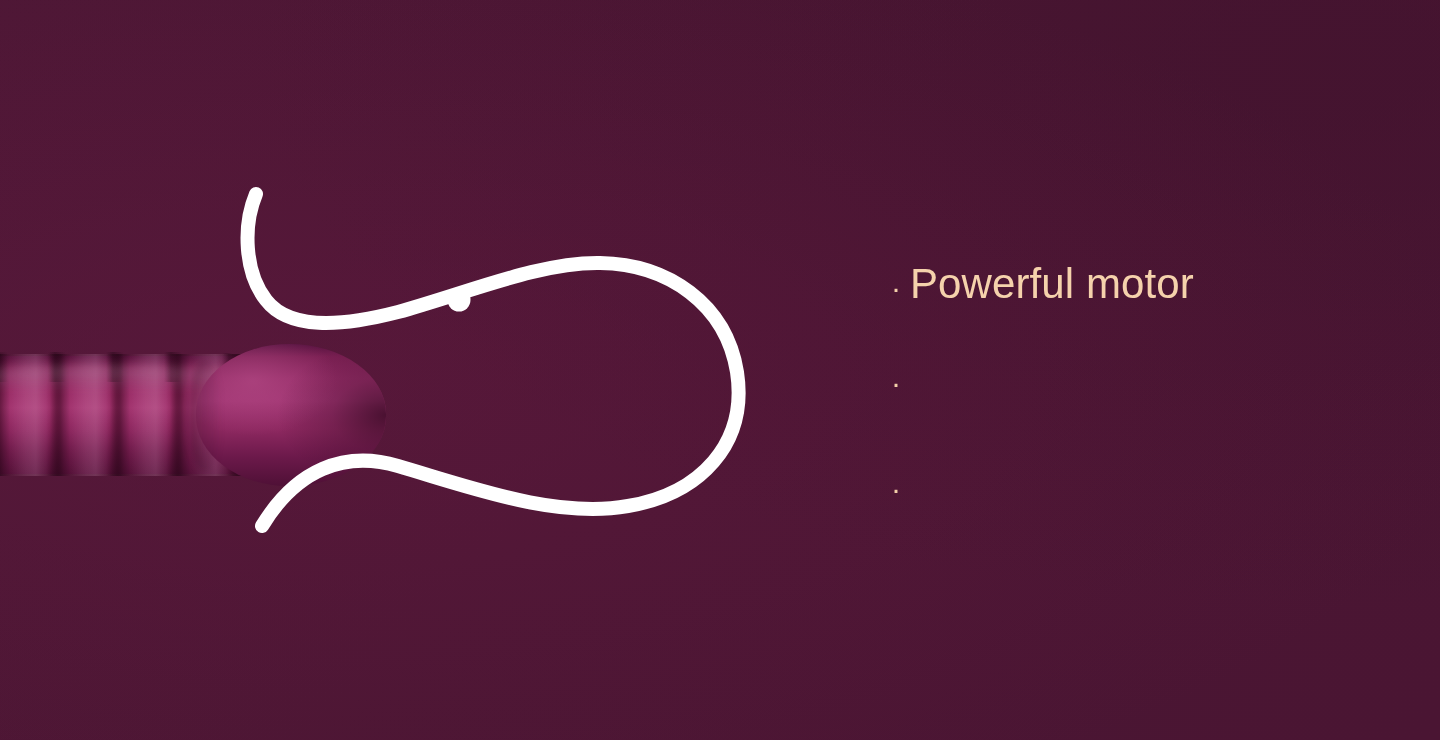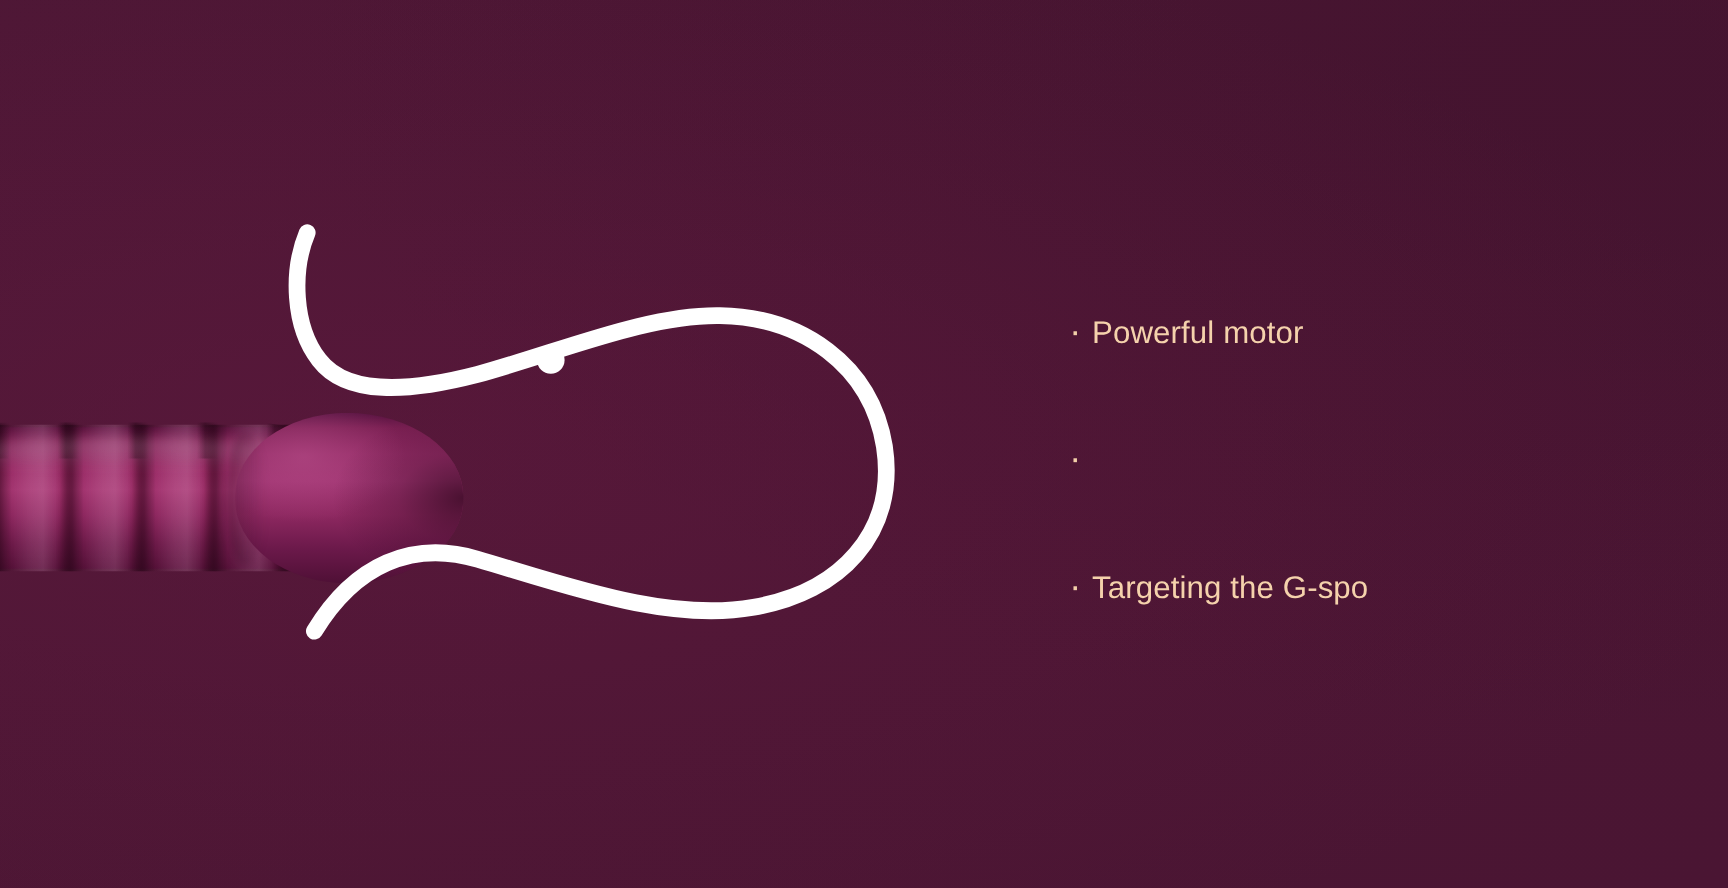--- a/index.html
+++ b/index.html
@@ -170,21 +170,21 @@
     align-items: baseline;
     height: 106px;
   }
   .feature-bullet {
     font-size: 30px;
     line-height: 1;
     color: #f3d0a9;
     margin-right: 9px;
   }
   .feature-text {
-    font-size: 26px;
+    font-size: 42px;
     line-height: 1.05;
     color: #f5d2ac;
     letter-spacing: 0.1px;
     font-weight: 400;
     white-space: nowrap;
   }
 </style>
 </head>
 <body>
 
@@ -224,17 +224,16 @@
       <span class="feature-bullet">·</span>
       <span class="feature-text">Powerful motor</span>
     </div>
 
     <div class="feature-row">
       <span class="feature-bullet">·</span>
     </div>
 
     <div class="feature-row">
       <span class="feature-bullet">·</span>
-      <span class="feature-text">Targeting the G-spo</span>
     </div>
 
   </div>
 </div>
 
 </body></html>

